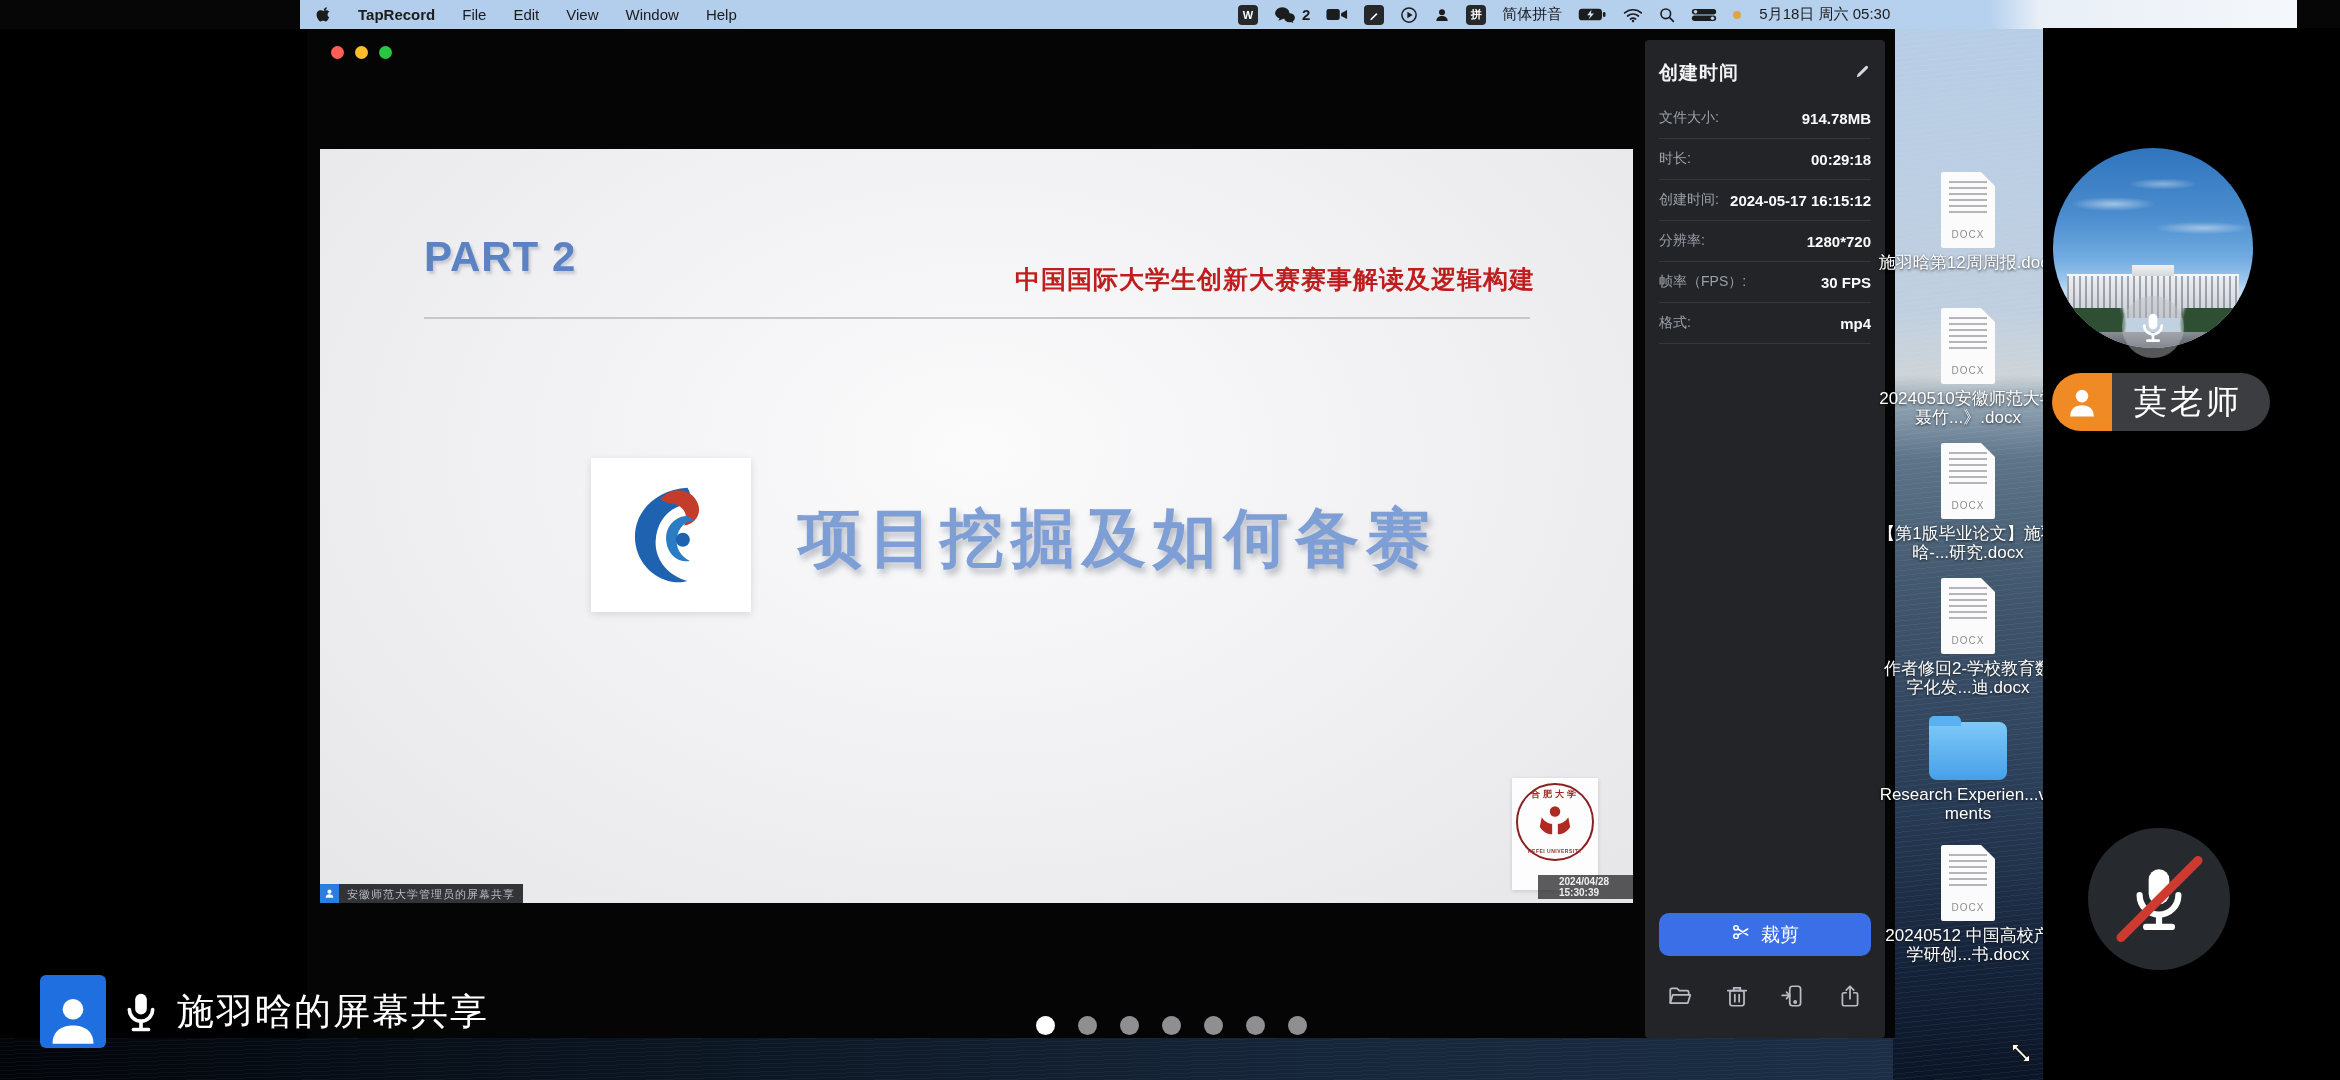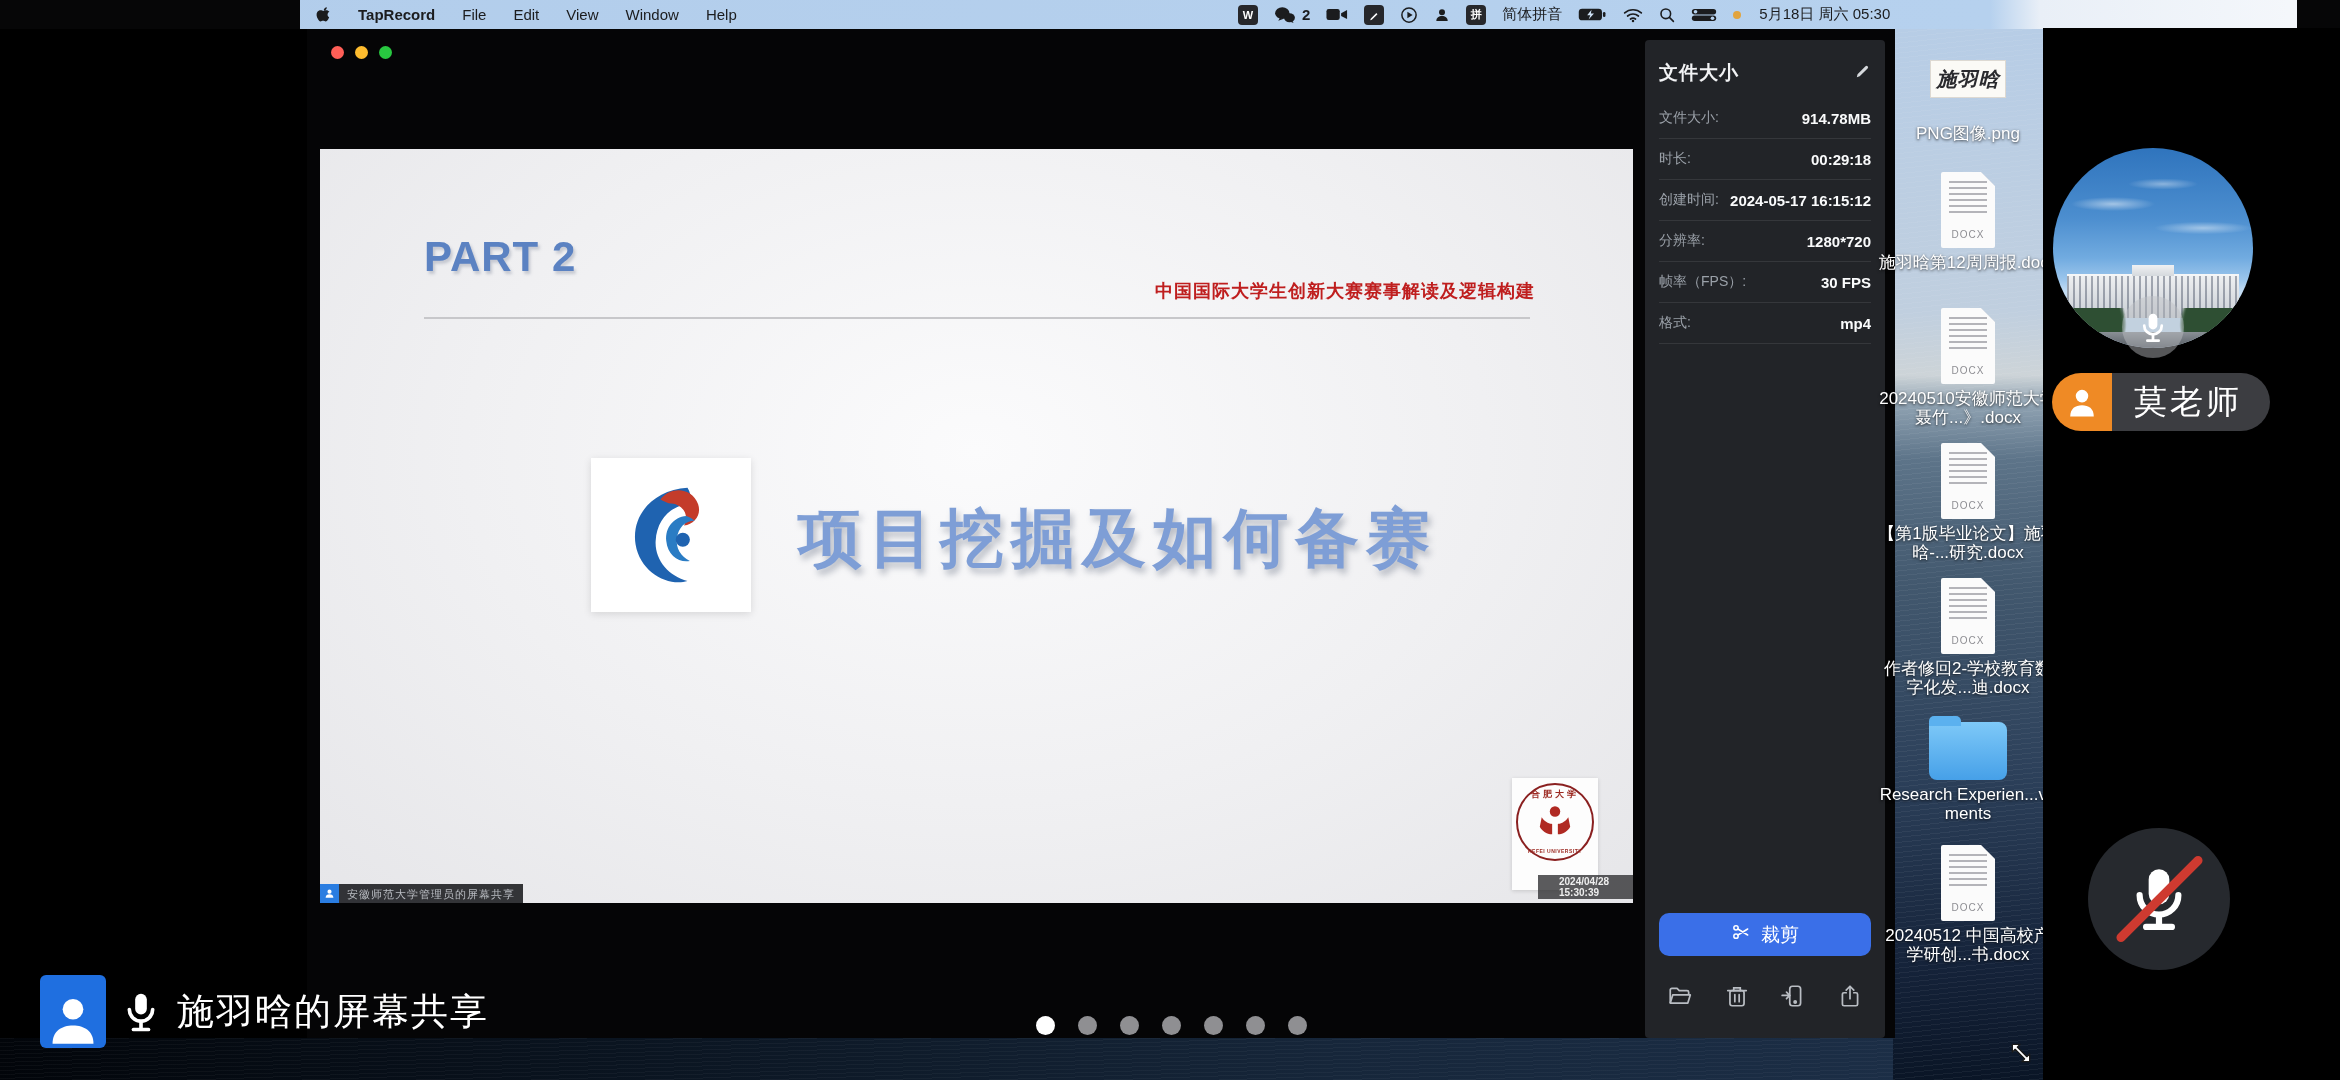--- a/index.html
+++ b/index.html
@@ -37,21 +37,21 @@
   .win{position:absolute;left:307px;top:28px;width:1588px;height:1010px;background:#050506;}
   .traffic{position:absolute;left:331px;top:46px;display:flex;gap:11px;}
   .tl{width:13px;height:13px;border-radius:50%;}
   .tl-red{background:#ff5f57;} .tl-yellow{background:#febc2e;} .tl-green{background:#28c840;}
 
   
   .slide{position:absolute;left:320px;top:149px;width:1313px;height:754px;overflow:hidden;
     background:radial-gradient(ellipse at 50% 40%,#fbfbfc 0%,#f0f0f2 55%,#e6e6e9 100%);}
   .part2{position:absolute;left:104px;top:84px;font-size:42px;font-weight:700;letter-spacing:1px;
     color:#5b82c2;text-shadow:2px 3px 3px rgba(120,130,150,.35);}
-  .sub-red{position:absolute;right:98px;top:130px;font-size:18px;font-weight:700;color:#bf1e1e;letter-spacing:1px;font-family:Liberation Serif, serif;}
+  .sub-red{position:absolute;right:98px;top:114px;font-size:25px;font-weight:700;color:#bf1e1e;letter-spacing:1px;font-family:Liberation Serif, serif;}
   .divider{position:absolute;left:104px;top:168px;width:1106px;height:2px;background:#c7c7ca;}
   .logo-box{position:absolute;left:271px;top:309px;width:160px;height:154px;background:#fff;
     box-shadow:0 2px 8px rgba(0,0,0,.12);display:flex;align-items:center;justify-content:center;}
   .main-title{position:absolute;left:478px;top:346px;font-size:64px;font-weight:700;color:#7e9ed6;
     letter-spacing:7px;text-shadow:3px 5px 6px rgba(90,100,120,.4);white-space:nowrap;}
   .hefei-box{position:absolute;left:1192px;top:629px;width:86px;height:112px;background:#fdfdfd;
     box-shadow:0 1px 4px rgba(0,0,0,.15);}
   .seal-circle{margin:5px auto 0;width:74px;height:74px;border:2px solid #8a2020;border-radius:50%;
     position:relative;display:flex;align-items:center;justify-content:center;}
   .seal-top{position:absolute;top:3px;left:0;right:0;text-align:center;font-size:9px;color:#9c2a22;
@@ -277,21 +277,21 @@
             <circle cx="12" cy="8" r="4.5" fill="#fff"></circle>
             <path d="M3.5 21c0-5 3.8-7.5 8.5-7.5s8.5 2.5 8.5 7.5z" fill="#fff"></path>
           </svg>
       </span>
       <span class="sb-text">安徽师范大学管理员的屏幕共享</span>
     </div>
   </div>
 
   <div class="ipanel">
     <div class="ip-head">
-      <span class="ip-title">文件大小</span>
+      <span class="ip-title">创建时间</span>
       <span>
         <svg width="17" height="17" viewBox="0 0 24 24">
             <path d="M4 20 l1-4.2 L16.2 4.6 a2.1 2.1 0 0 1 3 3 L8 18.8 z" fill="#d6d9dd"></path>
           </svg>
       </span>
     </div>
     <div class="irow">
         <span class="ilabel">文件大小:</span>
         <span class="ival">914.78MB</span>
       </div>
@@ -380,24 +380,20 @@
       <svg width="40" height="44" viewBox="0 0 24 26">
           <rect x="8.5" y="2" width="7" height="12.5" rx="3.5" fill="#fff"></rect>
           <path d="M5 11.5 a7 7 0 0 0 14 0" stroke="#fff" stroke-width="2.2" fill="none" stroke-linecap="round"></path>
           <line x1="12" y1="19" x2="12" y2="23" stroke="#fff" stroke-width="2.2" stroke-linecap="round"></line>
           <line x1="7.5" y1="23.5" x2="16.5" y2="23.5" stroke="#fff" stroke-width="2.2" stroke-linecap="round"></line>
         </svg>
     </span>
     <span class="hud-text">施羽晗的屏幕共享</span>
   </div>
 
-  <div class="dicon d1">
-    <div class="png-thumb">施羽晗</div>
-    <div class="dlabel">PNG图像.png</div>
-  </div>
   <div class="dicon d2">
     <div class="docx">
         <span class="fold"></span>
         <span class="lines"></span>
         <span class="docx-badge">DOCX</span>
       </div>
     <div class="dlabel">施羽晗第12周周报.docx</div>
   </div>
   <div class="dicon d3">
     <div class="docx">

